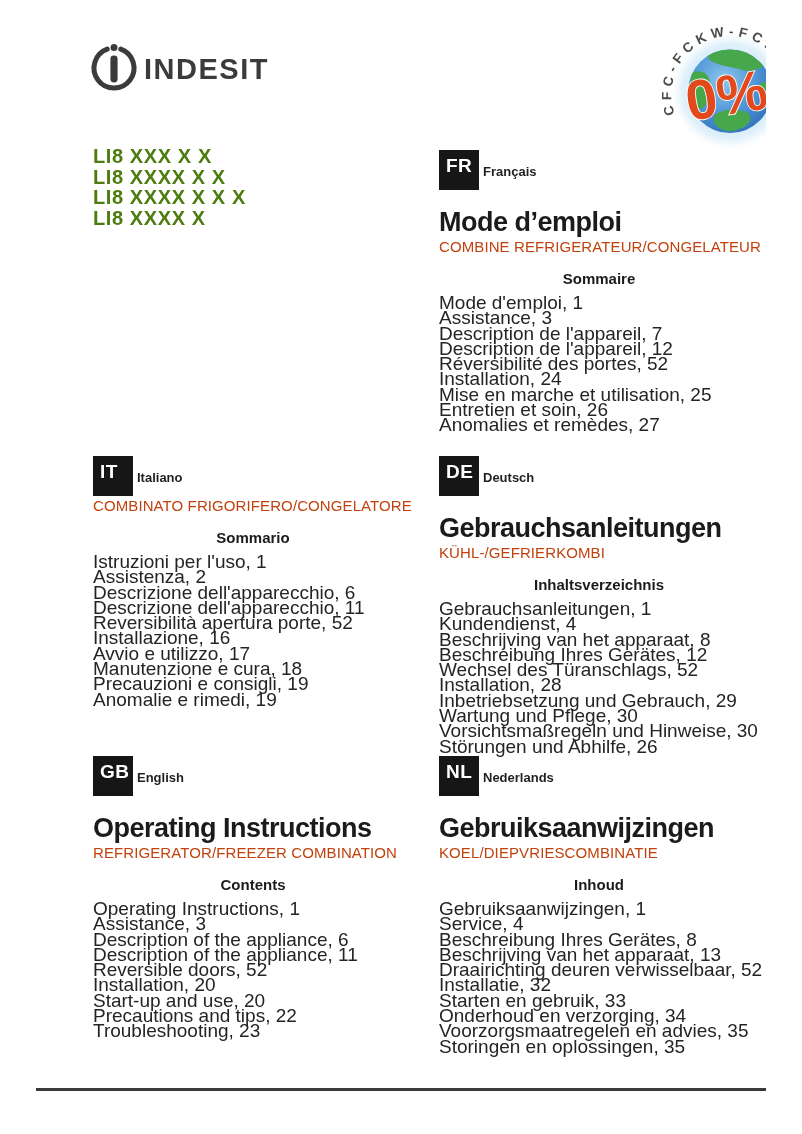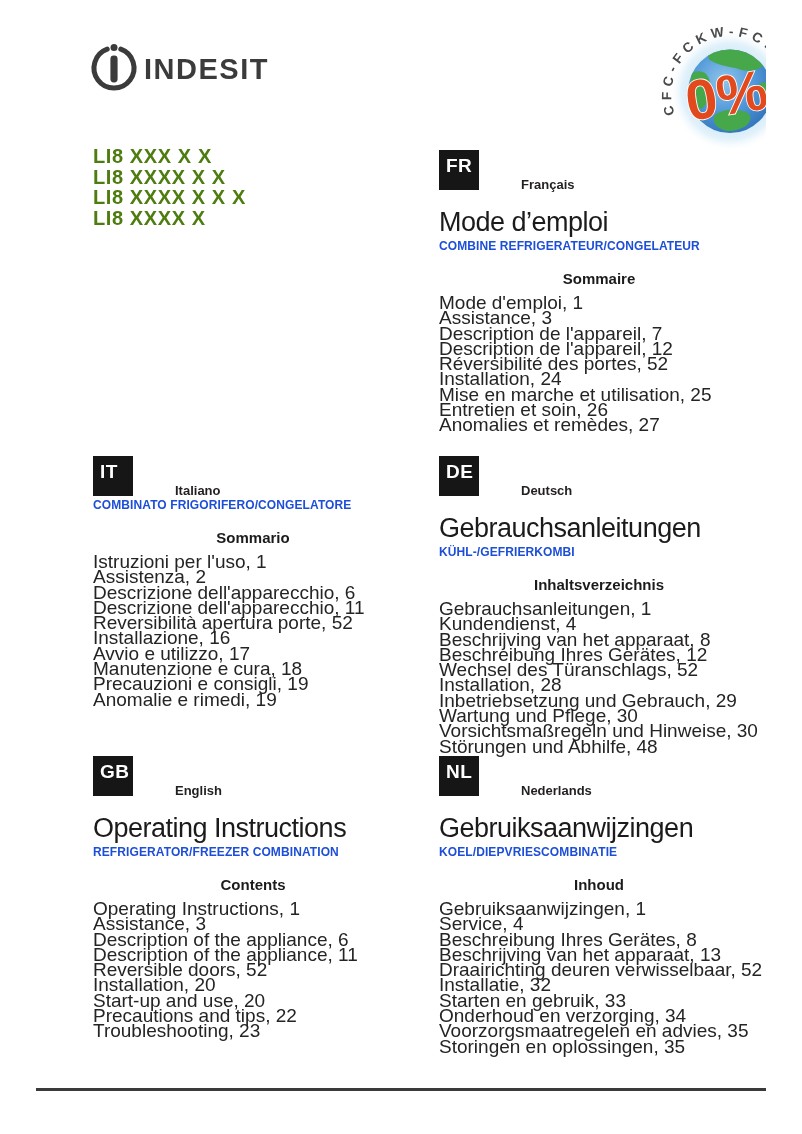--- a/index.html
+++ b/index.html
@@ -22,36 +22,36 @@
   }
 
   
   .lang-section { position:absolute; width:324px; }
   .sec-fr { left:403px; top:150px; }
   .sec-it { left:57px;  top:456px; }
   .sec-de { left:403px; top:456px; }
   .sec-gb { left:57px;  top:756px; }
   .sec-nl { left:403px; top:756px; }
 
-  .lang-head { display:flex; align-items:flex-end;gap:28px; }
+  .lang-head { display:flex; align-items:center; }
   .lang-badge {
     width:40px; height:40px; background:#161616; color:#ffffff;
     display:flex; align-items:flex-start; justify-content:flex-start;
     padding:5px 0 0 7px; font-size:19px; font-weight:bold; letter-spacing:0.5px;
     flex:0 0 auto;
   }
-  .lang-name { font-size:13px; font-weight:bold; margin-left:14px; margin-bottom:-2px; }
+  .lang-name { font-size:13px; font-weight:bold; margin-left:4px; margin-bottom:-2px; }
 
   .sec-title {
-    margin-top:17px; font-size:27px; font-weight:normal; letter-spacing:-0.5px;
+    margin-top:17px; font-size:27px; font-weight:bold; letter-spacing:-0.5px;
     line-height:30px; white-space:nowrap; color:#1c1a1b;
   }
   .sec-subtitle {
-    margin-top:1px; font-size:12px; font-weight:bold; letter-spacing:0.1px;
-    line-height:17px; white-space:nowrap; color:#1d4ed8;
+    margin-top:1px; font-size:15px; font-weight:normal; letter-spacing:0.1px;
+    line-height:17px; white-space:nowrap; color:#c2410c;
   }
   .toc-title {
     margin-top:15px; font-size:15px; font-weight:bold; text-align:center;
     width:320px; color:#1c1a1b;
   }
   .toc { margin-top:8px; }
   .toc .li-item {
     font-size:19px; line-height:15.3px; color:#262324; white-space:nowrap;
   }
 
@@ -181,21 +181,21 @@
     <div class="toc">
         <div class="li-item">Gebrauchsanleitungen, 1</div>
         <div class="li-item">Kundendienst, 4</div>
         <div class="li-item">Beschrijving van het apparaat, 8</div>
         <div class="li-item">Beschreibung Ihres Gerätes, 12</div>
         <div class="li-item">Wechsel des Türanschlags, 52</div>
         <div class="li-item">Installation, 28</div>
         <div class="li-item">Inbetriebsetzung und Gebrauch, 29</div>
         <div class="li-item">Wartung und Pflege, 30</div>
         <div class="li-item">Vorsichtsmaßregeln und Hinweise, 30</div>
-        <div class="li-item">Störungen und Abhilfe, 48</div>
+        <div class="li-item">Störungen und Abhilfe, 26</div>
       </div>
   </section>
 
   <section class="lang-section sec-gb">
     <div class="lang-head">
       <div class="lang-badge">
         <span>GB</span>
       </div>
       <div class="lang-name">English</div>
     </div>

